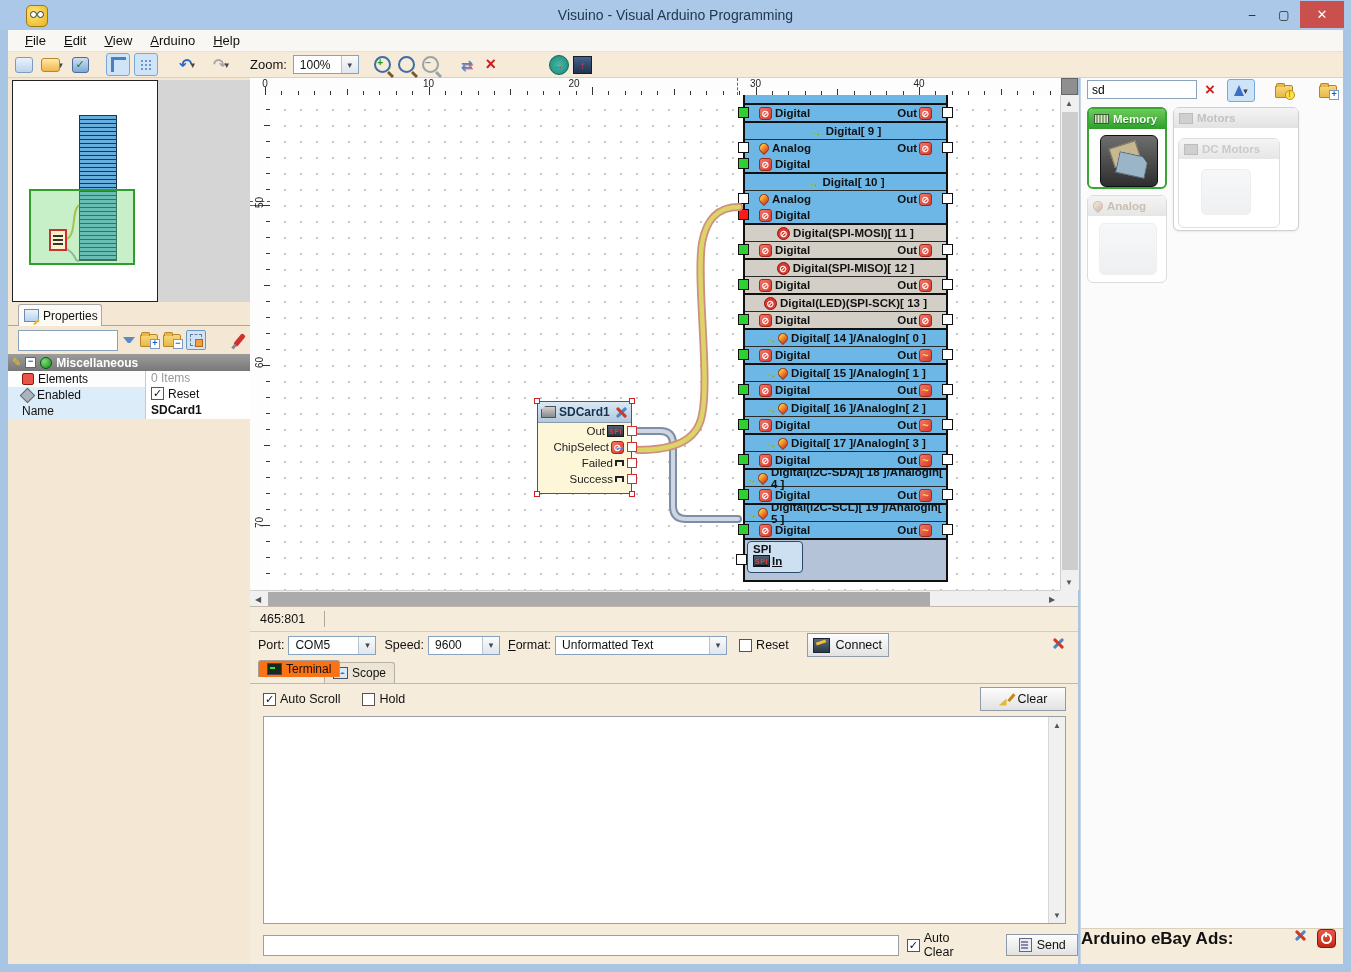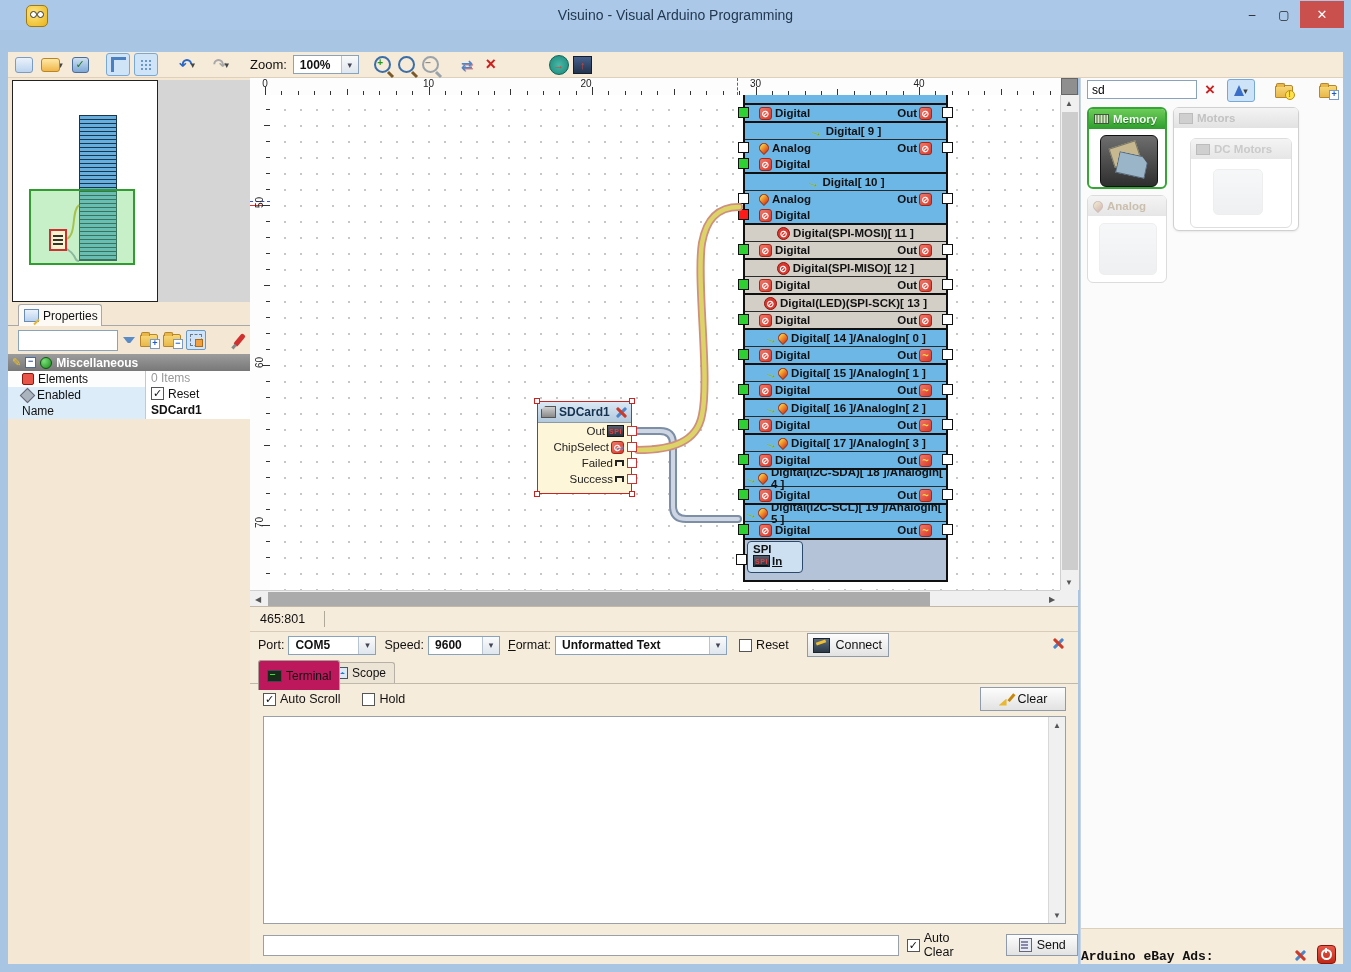--- a/index.html
+++ b/index.html
@@ -31,21 +31,21 @@
   .tb-open{background:linear-gradient(#ffe9a8,#f0b64a);border:1px solid #b8862a;width:17px;height:12px;position:relative;}
   .tb-save{background:linear-gradient(#cfe0f2,#7fa8d6);border:1px solid #4a6e9c;width:15px;height:14px;color:#1c7a1c;font-size:11px;text-align:center;line-height:13px;}
   .dd{font-size:9px;color:#444;margin-left:-2px;}
   .toggle-btn{width:22px;height:21px;background:#cfe4f7;border:1px solid #78a8d8;border-radius:3px;display:inline-flex;align-items:center;justify-content:center;}
   .ruler-glyph{width:12px;height:12px;border-left:3px solid #4a80c0;border-top:3px solid #4a80c0;}
   .grid-glyph{width:12px;height:12px;background:radial-gradient(#6a96c8 1px,transparent 1px);background-size:4px 4px;}
   .undo-glyph{color:#2866c8;font-size:16px;}
   .redo-glyph{color:#a8a8a8;font-size:16px;}
   #zoom-label{margin:0 2px 0 10px;}
   .combo{display:inline-flex;align-items:center;background:#fff;border:1px solid #8aa3bc;height:19px;box-sizing:border-box;}
-  .combo .cval{padding:0 6px;flex:1;white-space:nowrap;font-size:12px;font-weight:bold;}
+  .combo .cval{padding:0 6px;flex:1;white-space:nowrap;font-size:12px;}
   .combo .carr{width:16px;height:100%;border-left:1px solid #b8c4d0;background:linear-gradient(#fafafa,#dfe6ee);display:flex;align-items:center;justify-content:center;font-size:9px;color:#445;}
   .mag{width:13px;height:13px;border:2px solid #3a6ea8;border-radius:50%;position:relative;display:inline-block;}
   .mag:after{content:"";position:absolute;right:-5px;bottom:-5px;width:7px;height:3px;background:#7a5a2a;transform:rotate(45deg);}
   .mag .pm{position:absolute;left:1px;top:-1px;font-size:10px;font-weight:bold;}
   .mag.disabled{border-color:#9aa2aa;}
   .mag.disabled:after{background:#9aa2aa;}
   .xred{color:#cc2020;font-size:18px;}
   .swap-glyph{color:#4a86cc;font-size:14px;text-shadow:1px 1px 0 #d88;}
   .tb-compile{width:18px;height:18px;border-radius:50%;background:radial-gradient(#4ab8a8,#1a8878);border:1px solid #0c6658;color:#e04030;font-size:11px;display:inline-flex;align-items:center;justify-content:center;}
   .tb-upload{width:17px;height:16px;background:linear-gradient(#44608c,#22344e);border:1px solid #141e2c;color:#e04030;font-size:11px;display:inline-flex;align-items:center;justify-content:center;}
@@ -164,21 +164,21 @@
   
   #console-panel{left:250px;top:606px;width:828px;height:358px;background:#f6ecdb;}
   #statusbar{left:0;top:0;width:828px;height:24px;border-top:1px solid #c0b8a8;border-bottom:1px solid #d8ccb8;display:flex;align-items:center;font-size:12.5px;}
   #status-coords{padding-left:10px;width:56px;}
   #status-sep{width:1px;height:16px;background:#b0a898;margin:0 8px;}
   #conn-row{left:0;top:24px;width:828px;height:30px;display:flex;align-items:center;font-size:12.5px;}
   #conn-row .lbl{margin-left:8px;margin-right:4px;}
   .btn{display:inline-flex;align-items:center;justify-content:center;gap:5px;background:linear-gradient(#fdfdfd,#e2e2e2);border:1px solid #8f9bab;font-size:12.5px;box-sizing:border-box;}
   #tabs-row{left:0;top:54px;width:828px;height:23px;border-bottom:1px solid #c0b8a8;}
   .tab{position:absolute;display:flex;align-items:center;gap:4px;font-size:12px;padding:0 8px;box-sizing:border-box;height:22px;}
-  #tab-terminal{left:8px;top:0;background:#be185d;border:1px solid #a8a096;border-bottom:none;border-radius:3px 3px 0 0;height:30px;z-index:2;}
+  #tab-terminal{left:8px;top:0;background:#f97316;border:1px solid #a8a096;border-bottom:none;border-radius:3px 3px 0 0;height:17px;z-index:2;}
   #tab-scope{left:74px;top:2px;background:#ece4d4;border:1px solid #b8b0a4;border-bottom:none;border-radius:3px 3px 0 0;height:21px;}
   .ic-term{width:13px;height:10px;background:#1a2a1a;border:1px solid #445;position:relative;}
   .ic-term:after{content:"";position:absolute;left:2px;top:3px;width:5px;height:1.5px;background:#3ae03a;}
   .ic-scope{width:13px;height:10px;background:#dce8f4;border:1px solid #456;position:relative;}
   .ic-scope:after{content:"";position:absolute;left:1px;top:4px;width:10px;height:2px;background:#2878c8;clip-path:polygon(0 100%,25% 0,50% 100%,75% 0,100% 100%,100% 100%,0 100%);}
   #console-controls{left:0;top:77px;width:828px;height:32px;display:flex;align-items:center;font-size:12.5px;}
   #terminal{left:13px;top:110px;width:803px;height:208px;background:#fff;border:1px solid #9aa0a8;box-sizing:border-box;}
   #term-scroll{position:absolute;right:0;top:0;width:16px;height:100%;background:#f0f0f0;border-left:1px solid #d8d8d8;}
   #term-scroll .u{position:absolute;top:0;left:0;}
   #term-scroll .d{position:absolute;bottom:0;left:0;}
@@ -202,47 +202,54 @@
   .cat-hdr{height:20px;display:flex;align-items:center;gap:4px;padding-left:5px;border-radius:4px 4px 0 0;font-size:11.5px;font-weight:bold;}
   #cat-memory{left:6px;top:29px;width:80px;height:82px;border:2px solid #35a535;background:#fff;}
   #cat-memory .cat-hdr{background:linear-gradient(#6ecc58,#2d9e2d);color:#f4fff4;text-shadow:0 1px 1px #1a6a1a;}
   .ic-ram{width:13px;height:8px;background:#8aa87a;border:1px solid #3a5a3a;background-image:linear-gradient(90deg,#d8e8c8 1px,transparent 1px);background-size:3px 100%;}
   #sd-tile{position:absolute;left:11px;top:26px;width:56px;height:50px;border-radius:6px;background:linear-gradient(#6e6e6e,#2e2e2e);border:1px solid #111;}
   #sd-tile .card1{position:absolute;left:10px;top:8px;width:26px;height:18px;background:#c8b890;transform:rotate(-18deg);border:1px solid #776;}
   #sd-tile .card2{position:absolute;left:16px;top:18px;width:28px;height:20px;background:#9ab4c8;transform:rotate(12deg);border:1px solid #567;clip-path:polygon(0 0,75% 0,100% 30%,100% 100%,0 100%);}
   .faded{opacity:.28;filter:grayscale(.4);}
   #cat-motors{left:92px;top:29px;width:126px;height:124px;border:1px solid #d0d0d0;background:#fff;box-shadow:0 1px 2px rgba(0,0,0,.08);}
   #cat-motors .cat-hdr{background:linear-gradient(#f4f4f4,#e2e2e2);color:#c2c2c2;}
-  #cat-dcmotors{position:absolute;left:16px;top:30px;width:100px;height:88px;border:1px solid #dedede;border-radius:6px;background:#fff;}
+  #cat-dcmotors{position:absolute;left:4px;top:30px;width:100px;height:88px;border:1px solid #dedede;border-radius:6px;background:#fff;}
   #cat-dcmotors .cat-hdr{background:linear-gradient(#f4f4f4,#e6e6e6);color:#cacaca;}
   .ghost-tile{position:absolute;border-radius:5px;background:linear-gradient(#dfe6ec,#c2ccd4);border:1px solid #c4c4c4;}
   .ic-cat-ghost{width:12px;height:9px;background:#cfcfcf;border:1px solid #bcbcbc;}
   #cat-analog{left:6px;top:117px;width:80px;height:88px;border:1px solid #dcdcdc;background:#fff;}
   #cat-analog .cat-hdr{background:linear-gradient(#f4f4f4,#e6e6e6);color:#cabfae;}
-  #ad-strip{left:0;top:850px;width:263px;height:36px;background:#f6ecdb;border-top:1px solid #ddd0ba;display:flex;align-items:flex-end;justify-content:flex-end;gap:8px;padding-right:8px;box-sizing:border-box;font-weight:bold;font-size:13px;font-family:Liberation Mono, monospace;}
+  #ad-strip{left:0;top:850px;width:263px;height:36px;background:#f6ecdb;border-top:1px solid #ddd0ba;display:flex;align-items:flex-start;justify-content:flex-end;gap:8px;padding-right:8px;box-sizing:border-box;font-weight:bold;font-size:17px;}
   .powerbtn{width:17px;height:17px;border-radius:4px;background:linear-gradient(#e85a4a,#c02818);border:1px solid #8a1408;display:inline-flex;align-items:center;justify-content:center;position:relative;}
   .powerbtn .ring{width:7px;height:7px;border:2px solid #fff;border-radius:50%;display:block;}
   .powerbtn:after{content:"";position:absolute;top:2px;left:7px;width:2px;height:5px;background:#fff;}
 
   
   .winborder{background:#a8c6e4;}
 </style>
 </head>
 <body>
 
 <div id="app">
 
   <div id="titlebar" class="abs">
     <div id="app-icon" class="abs"></div>
     <div id="window-title" class="abs">Visuino - Visual Arduino Programming</div>
     <div id="btn-min" class="abs cap-btn">–</div>
     <div id="btn-max" class="abs cap-btn">▢</div>
     <div id="btn-close" class="abs">✕</div>
   </div>
 
+  <div id="menubar" class="abs">
+      <div class="menu-item u-first">File</div>
+      <div class="menu-item u-first">Edit</div>
+      <div class="menu-item u-first">View</div>
+      <div class="menu-item u-first">Arduino</div>
+      <div class="menu-item u-first">Help</div>
+    </div>
 
   <div id="toolbar" class="abs">
     <span class="tbi">
         <span class="tb-new tile"></span>
       </span>
     <span class="tbi" style="width:28px;">
         <span class="tb-open tile"></span>
         <span class="dd">▾</span>
       </span>
     <span class="tbi">
@@ -420,21 +427,21 @@
       <span class="htick" style="left: 701.7px; height: 4px;"></span>
       <span class="htick" style="left: 718.05px; height: 4px;"></span>
       <span class="htick" style="left: 734.4px; height: 4px;"></span>
       <span class="htick" style="left: 750.75px; height: 6px;"></span>
       <span class="htick" style="left: 767.1px; height: 4px;"></span>
       <span class="htick" style="left: 783.45px; height: 4px;"></span>
       <span class="htick" style="left: 799.8px; height: 4px;"></span>
       <span class="htick" style="left: 816.15px; height: 4px;"></span>
       <span class="hlabel" style="left: 15px;">0</span>
       <span class="hlabel" style="left: 178.5px;">10</span>
-      <span class="hlabel" style="left: 336px;">20</span>
+      <span class="hlabel" style="left: 324px;">20</span>
       <span class="hlabel" style="left: 505.5px;">30</span>
       <span class="hlabel" style="left: 669px;">40</span>
     </div>
   <div id="corner-tr" class="abs ruler-corner"></div>
   <div id="vruler" class="abs">
     <div id="vguide-b"></div>
     <div id="vguide-r"></div>
   <span class="vtick" style="top: 14px; width: 4px;"></span>
       <span class="vtick" style="top: 30px; width: 6px;"></span>
       <span class="vtick" style="top: 46px; width: 4px;"></span>

